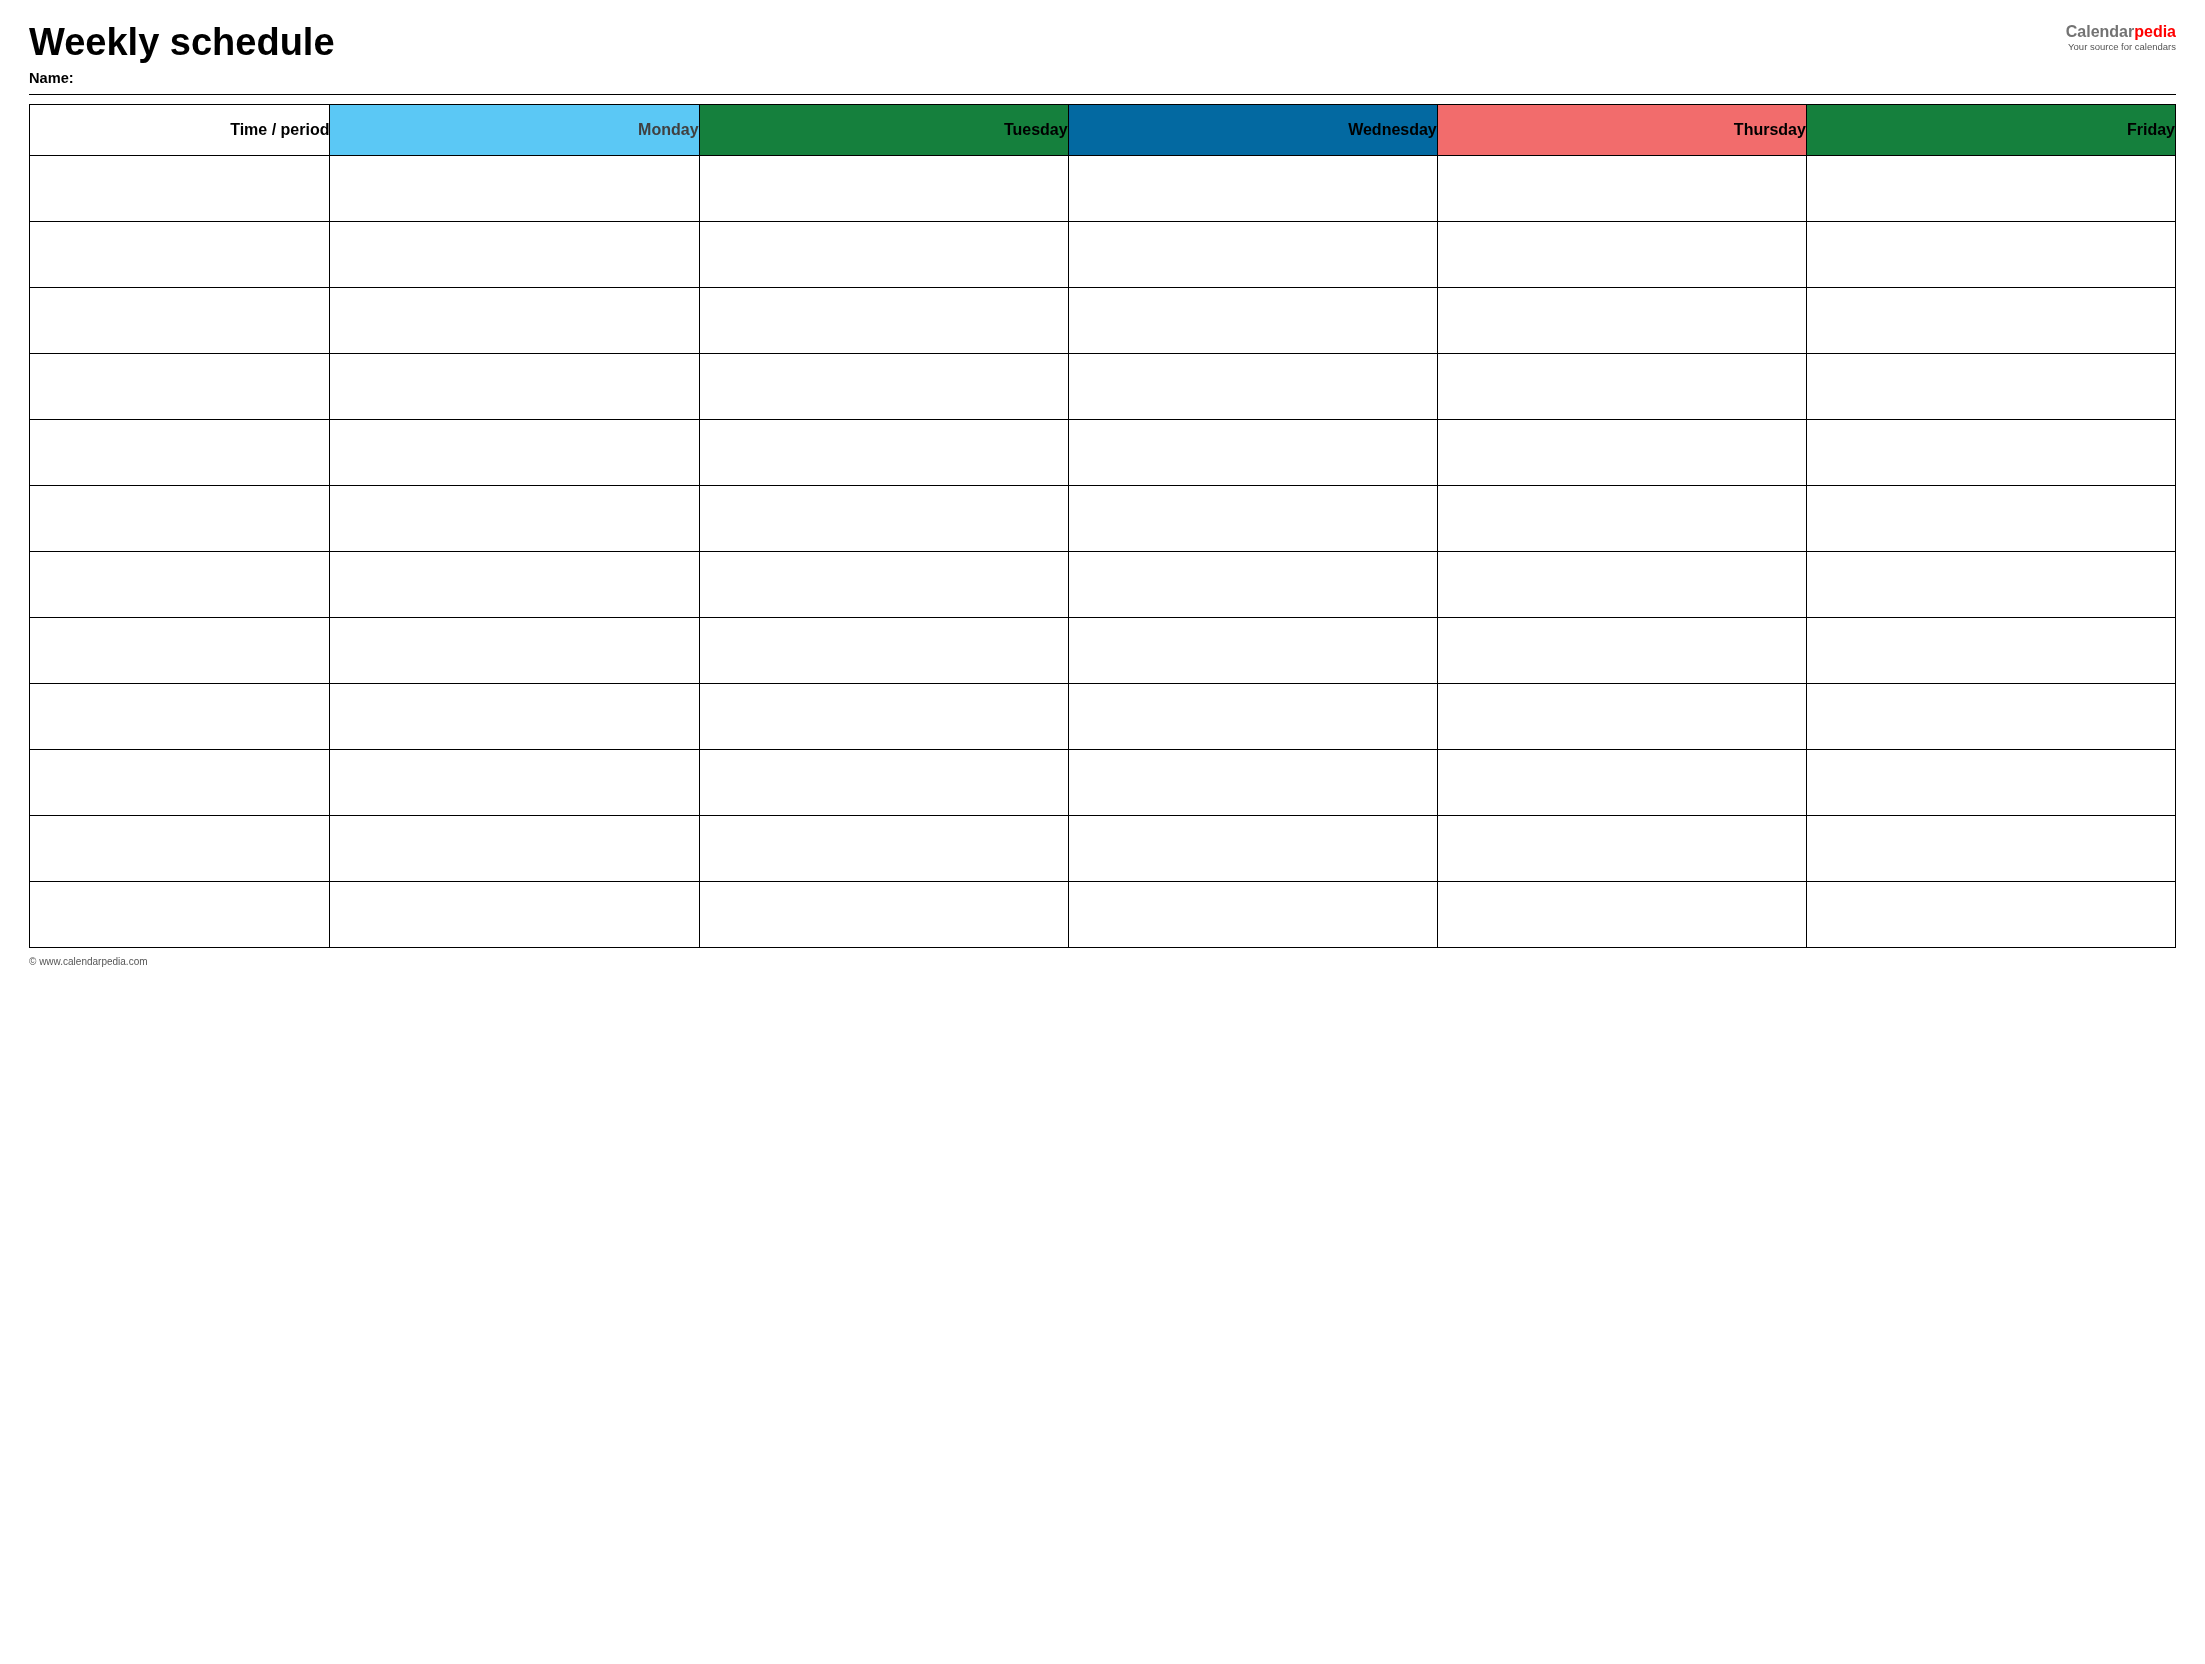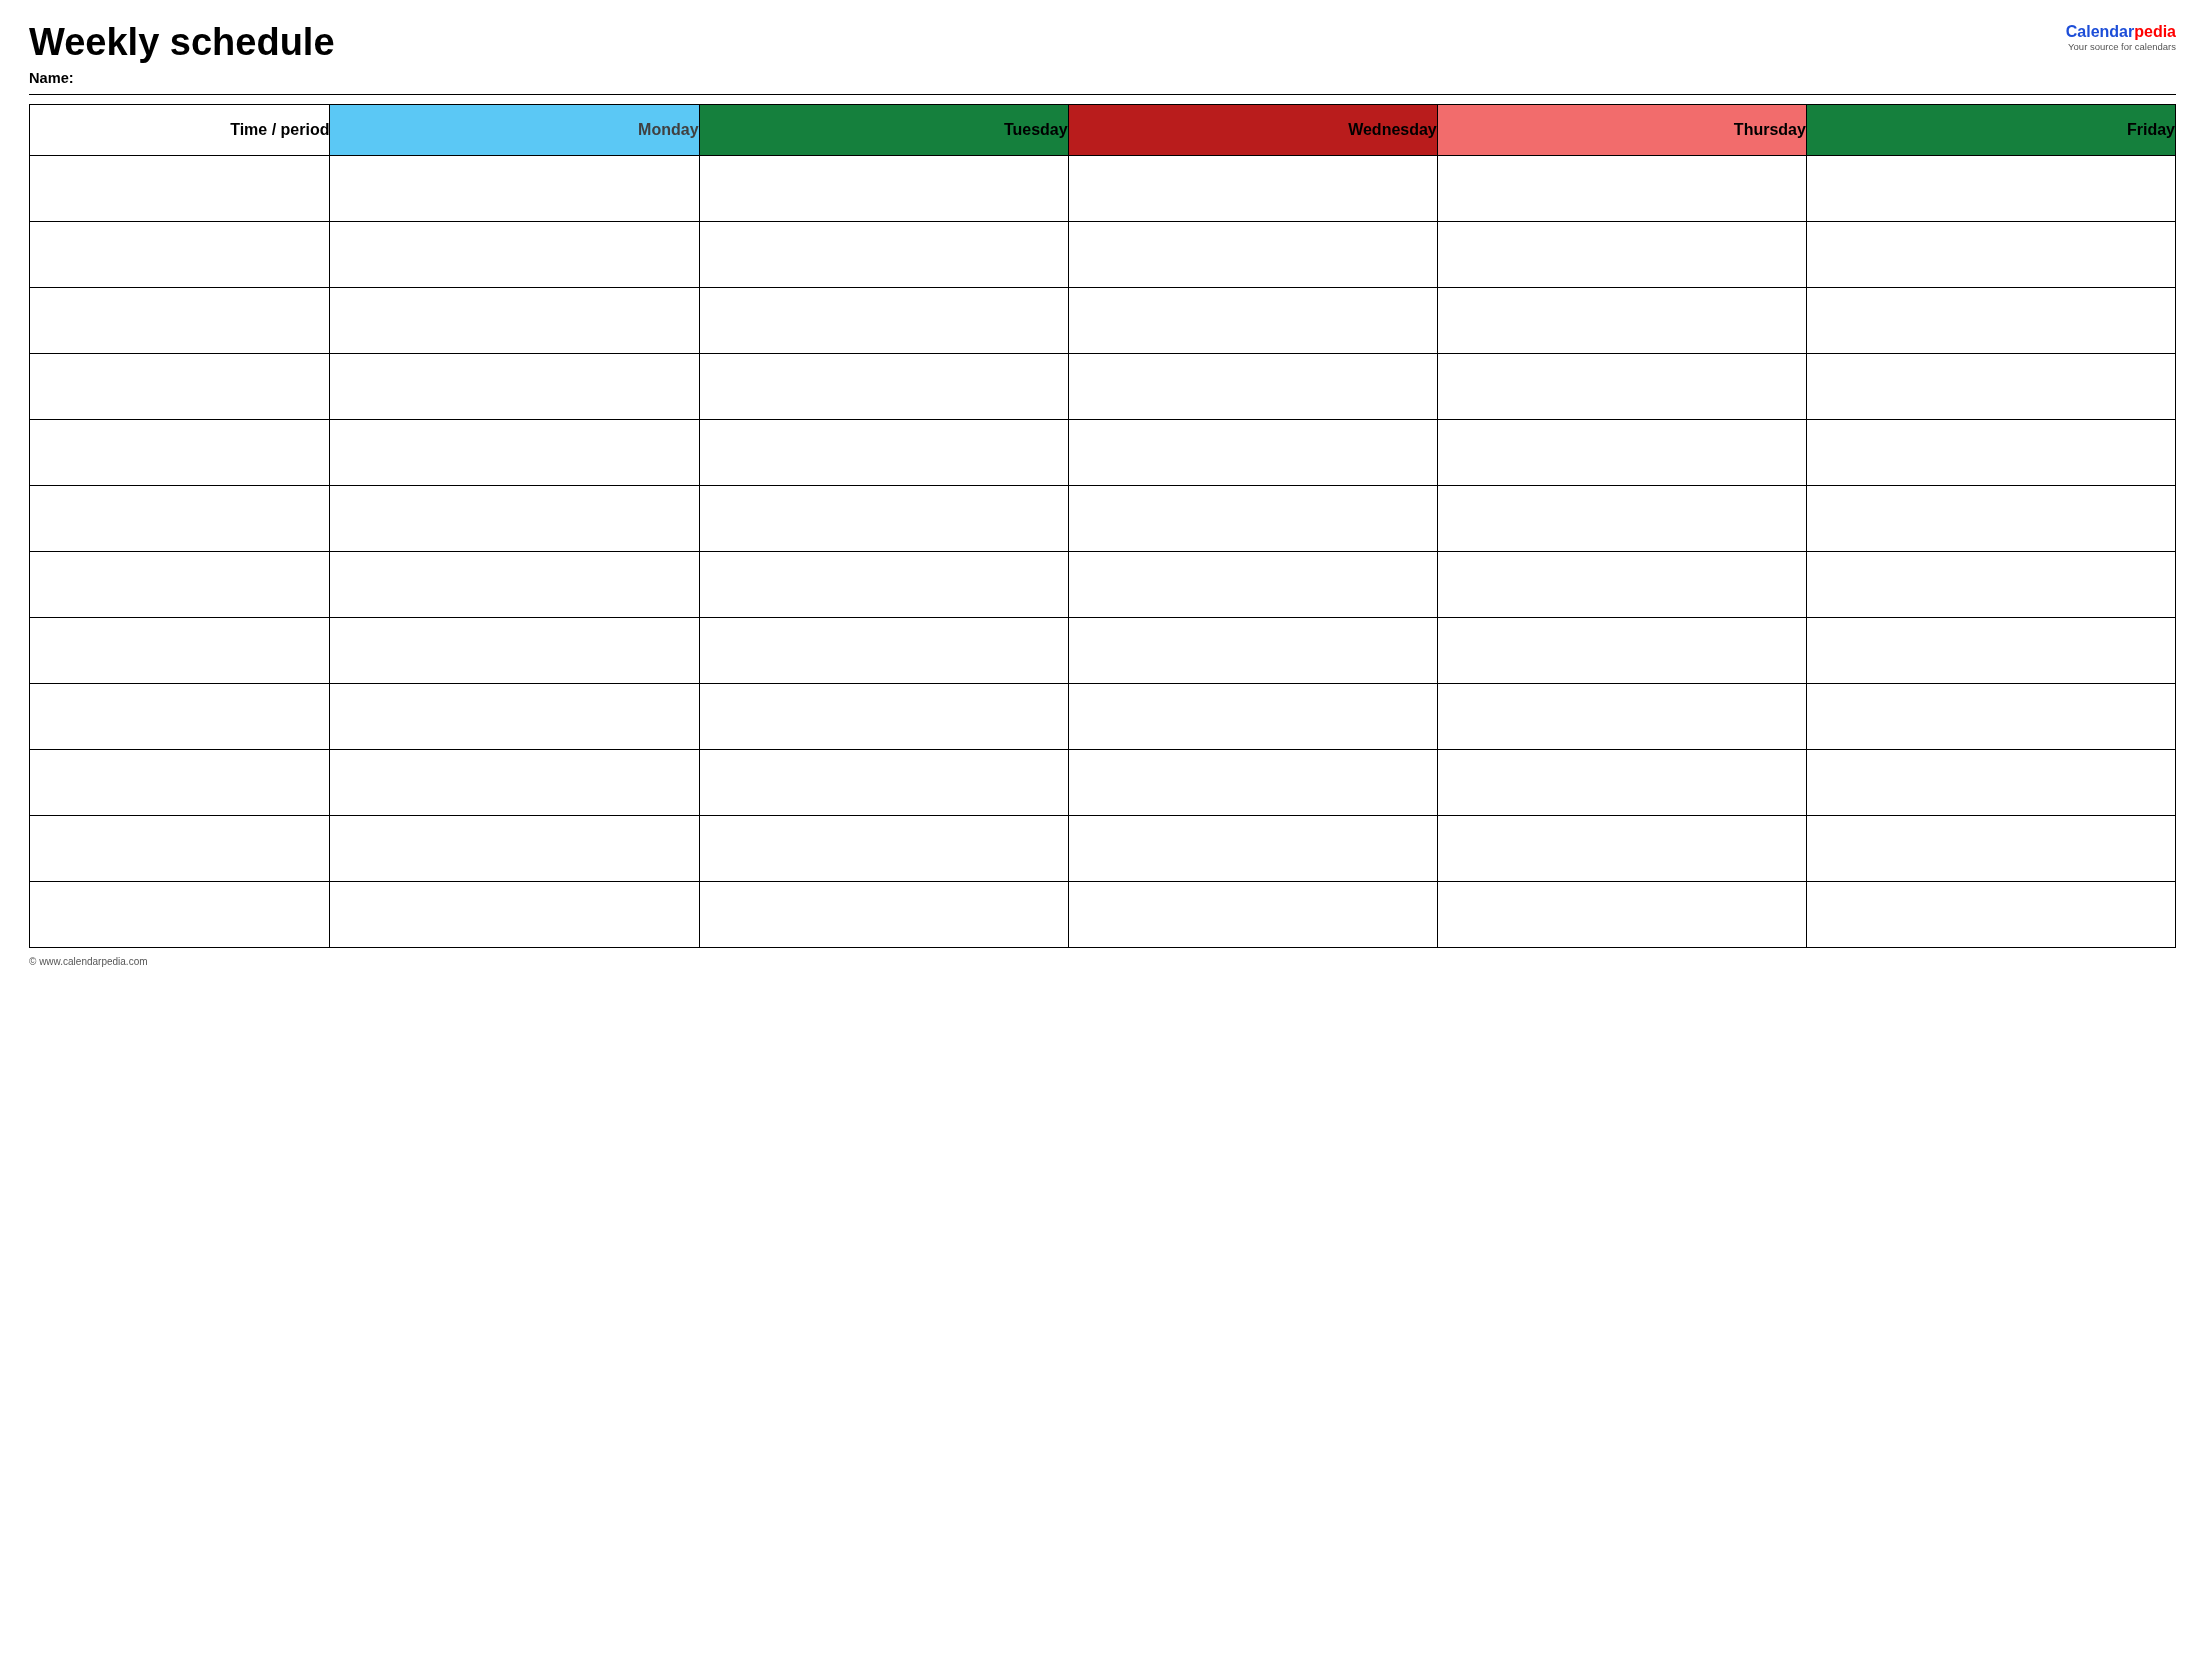--- a/index.html
+++ b/index.html
@@ -54,21 +54,21 @@
       font-weight: bold;
       color: #000000;
       line-height: 1.2;
     }
 
     .logo-text .pedia {
       color: #ff0000;
     }
 
     .logo-text .calendar {
-      color: #1d4ed8;
+      color: #737373;
     }
 
     .logo-subtitle {
       font-size: 9.5px;
       color: #555555;
     }
 
     .divider-line {
       border: none;
       border-top: 1.5px solid #000000;
@@ -108,21 +108,21 @@
       width: 17.2%;
     }
 
     .th-tuesday {
       background-color: #15803d;
       color: #000000;
       width: 17.2%;
     }
 
     .th-wednesday {
-      background-color: #b91c1c;
+      background-color: #0369a1;
       color: #000000;
       width: 17.2%;
     }
 
     .th-thursday {
       background-color: #f26c6c;
       color: #000000;
       width: 17.2%;
     }
 

